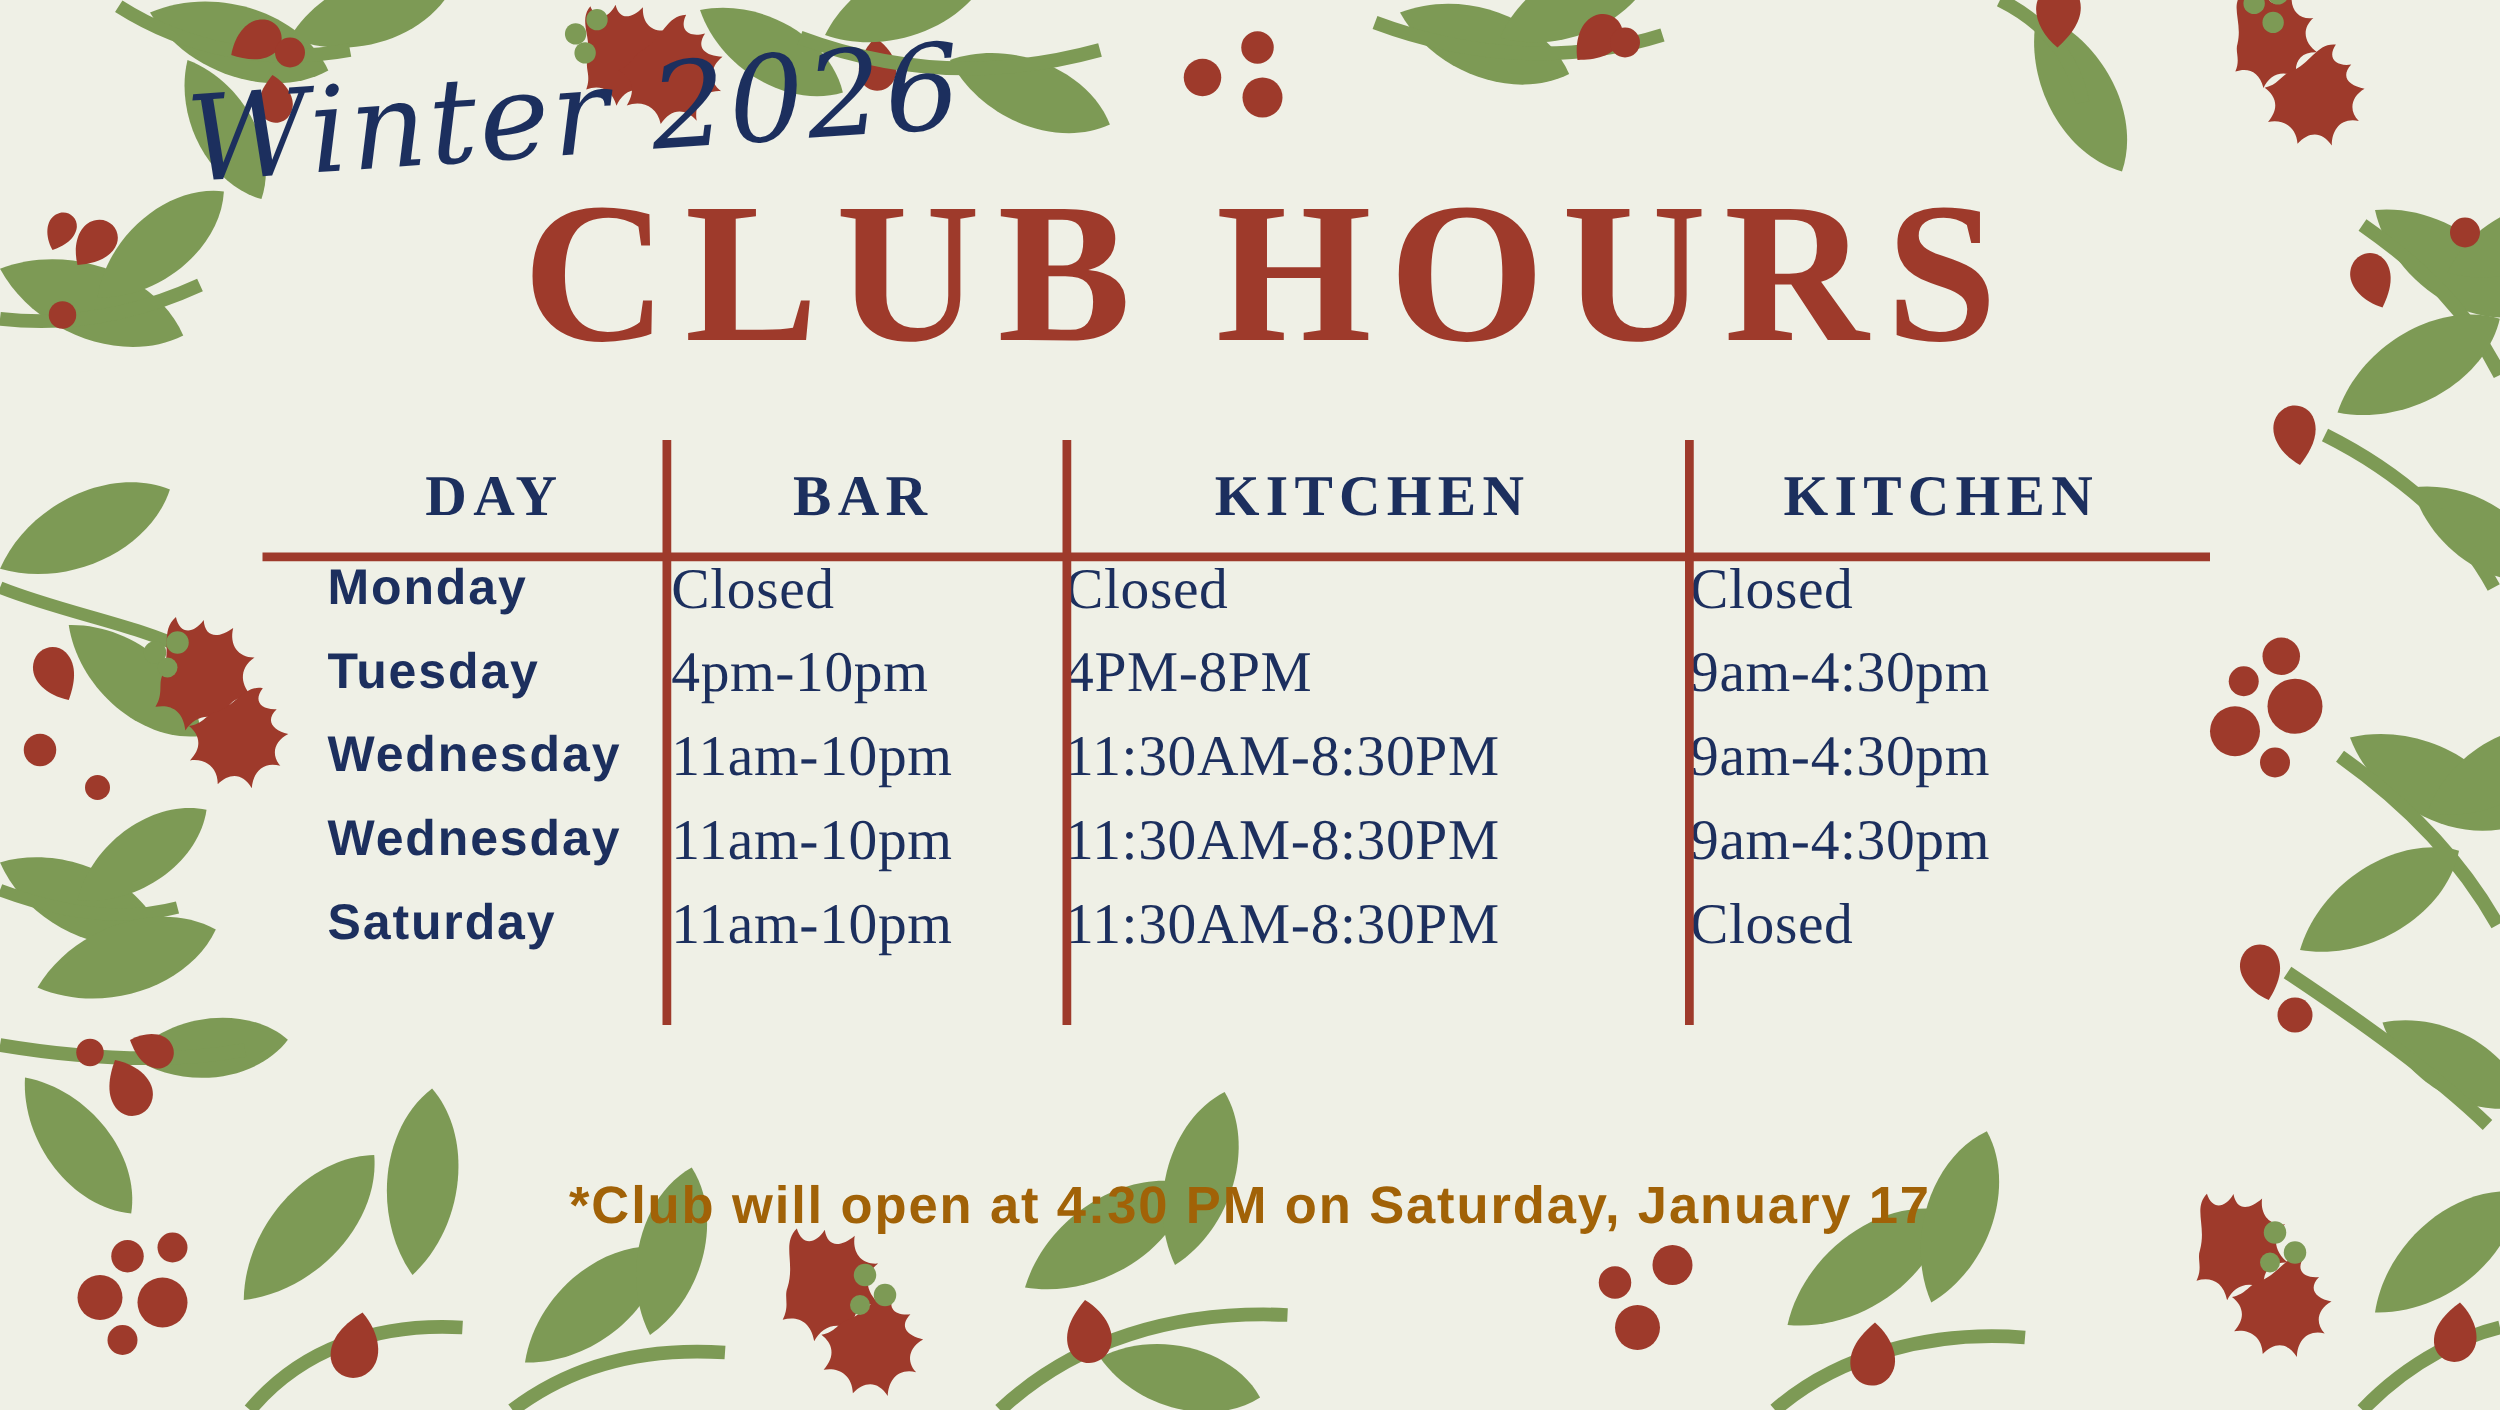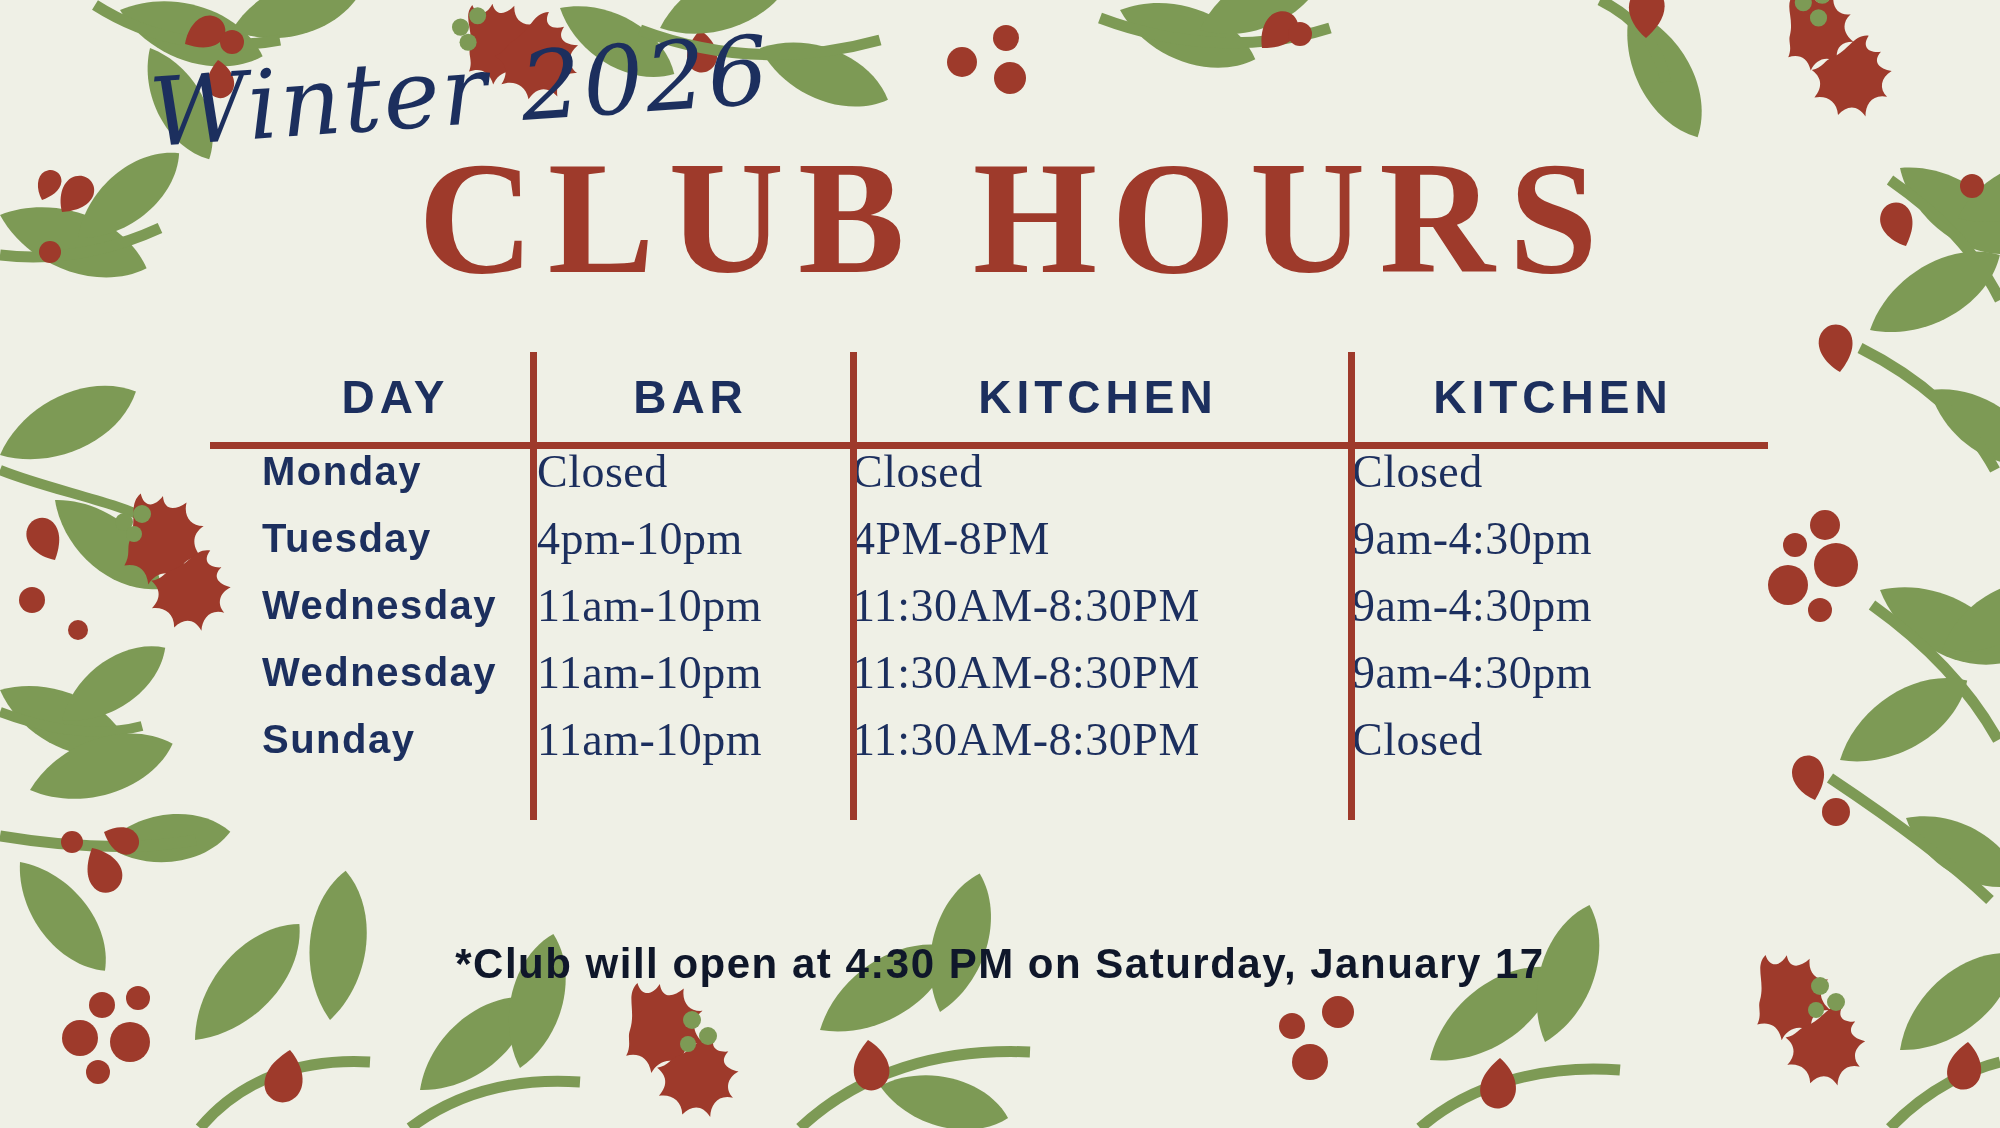--- a/index.html
+++ b/index.html
@@ -73,21 +73,21 @@
     border-collapse:collapse;
     table-layout:fixed;
   }
 
   table.hours col.c-day    { width:275px; }
   table.hours col.c-bar    { width:315px; }
   table.hours col.c-kitch  { width:500px; }
   table.hours col.c-off    { width:410px; }
 
   table.hours th {
-    font-family:Liberation Sans, sans-serif;
+    font-family:Liberation Serif, serif;
     font-size:46px;
     font-weight:700;
     color:#1c2f5e;
     letter-spacing:5px;
     padding:0 0 14px 0;
     text-align:center;
     vertical-align:bottom;
   }
 
   table.hours td {
@@ -128,21 +128,21 @@
   .vrule.v2 { left:592px; }
   .vrule.v3 { left:1090px; }
 
   .footnote {
     position:absolute;
     left:0; right:0; top:940px;
     text-align:center;
     font-family:"Liberation Sans", sans-serif;
     font-size:42px;
     font-weight:700;
-    color:#0f172a;
+    color:#a16207;
     letter-spacing:1.5px;
     white-space:nowrap;
   }
 </style>
 </head>
 <body>
 
 <div id="poster">
 
   <div id="decor">
@@ -424,21 +424,21 @@
               <td>11:30AM-8:30PM</td>
               <td>9am-4:30pm</td>
             </tr>
             <tr>
               <td class="day-cell">Wednesday</td>
               <td>11am-10pm</td>
               <td>11:30AM-8:30PM</td>
               <td>9am-4:30pm</td>
             </tr>
             <tr>
-              <td class="day-cell">Sunday</td>
+              <td class="day-cell">Saturday</td>
               <td>11am-10pm</td>
               <td>11:30AM-8:30PM</td>
               <td>Closed</td>
             </tr>
           </tbody>
         </table>
       </div>
     </div>
 
     <div class="footnote">*Club will open at 4:30 PM on Saturday, January 17</div>

